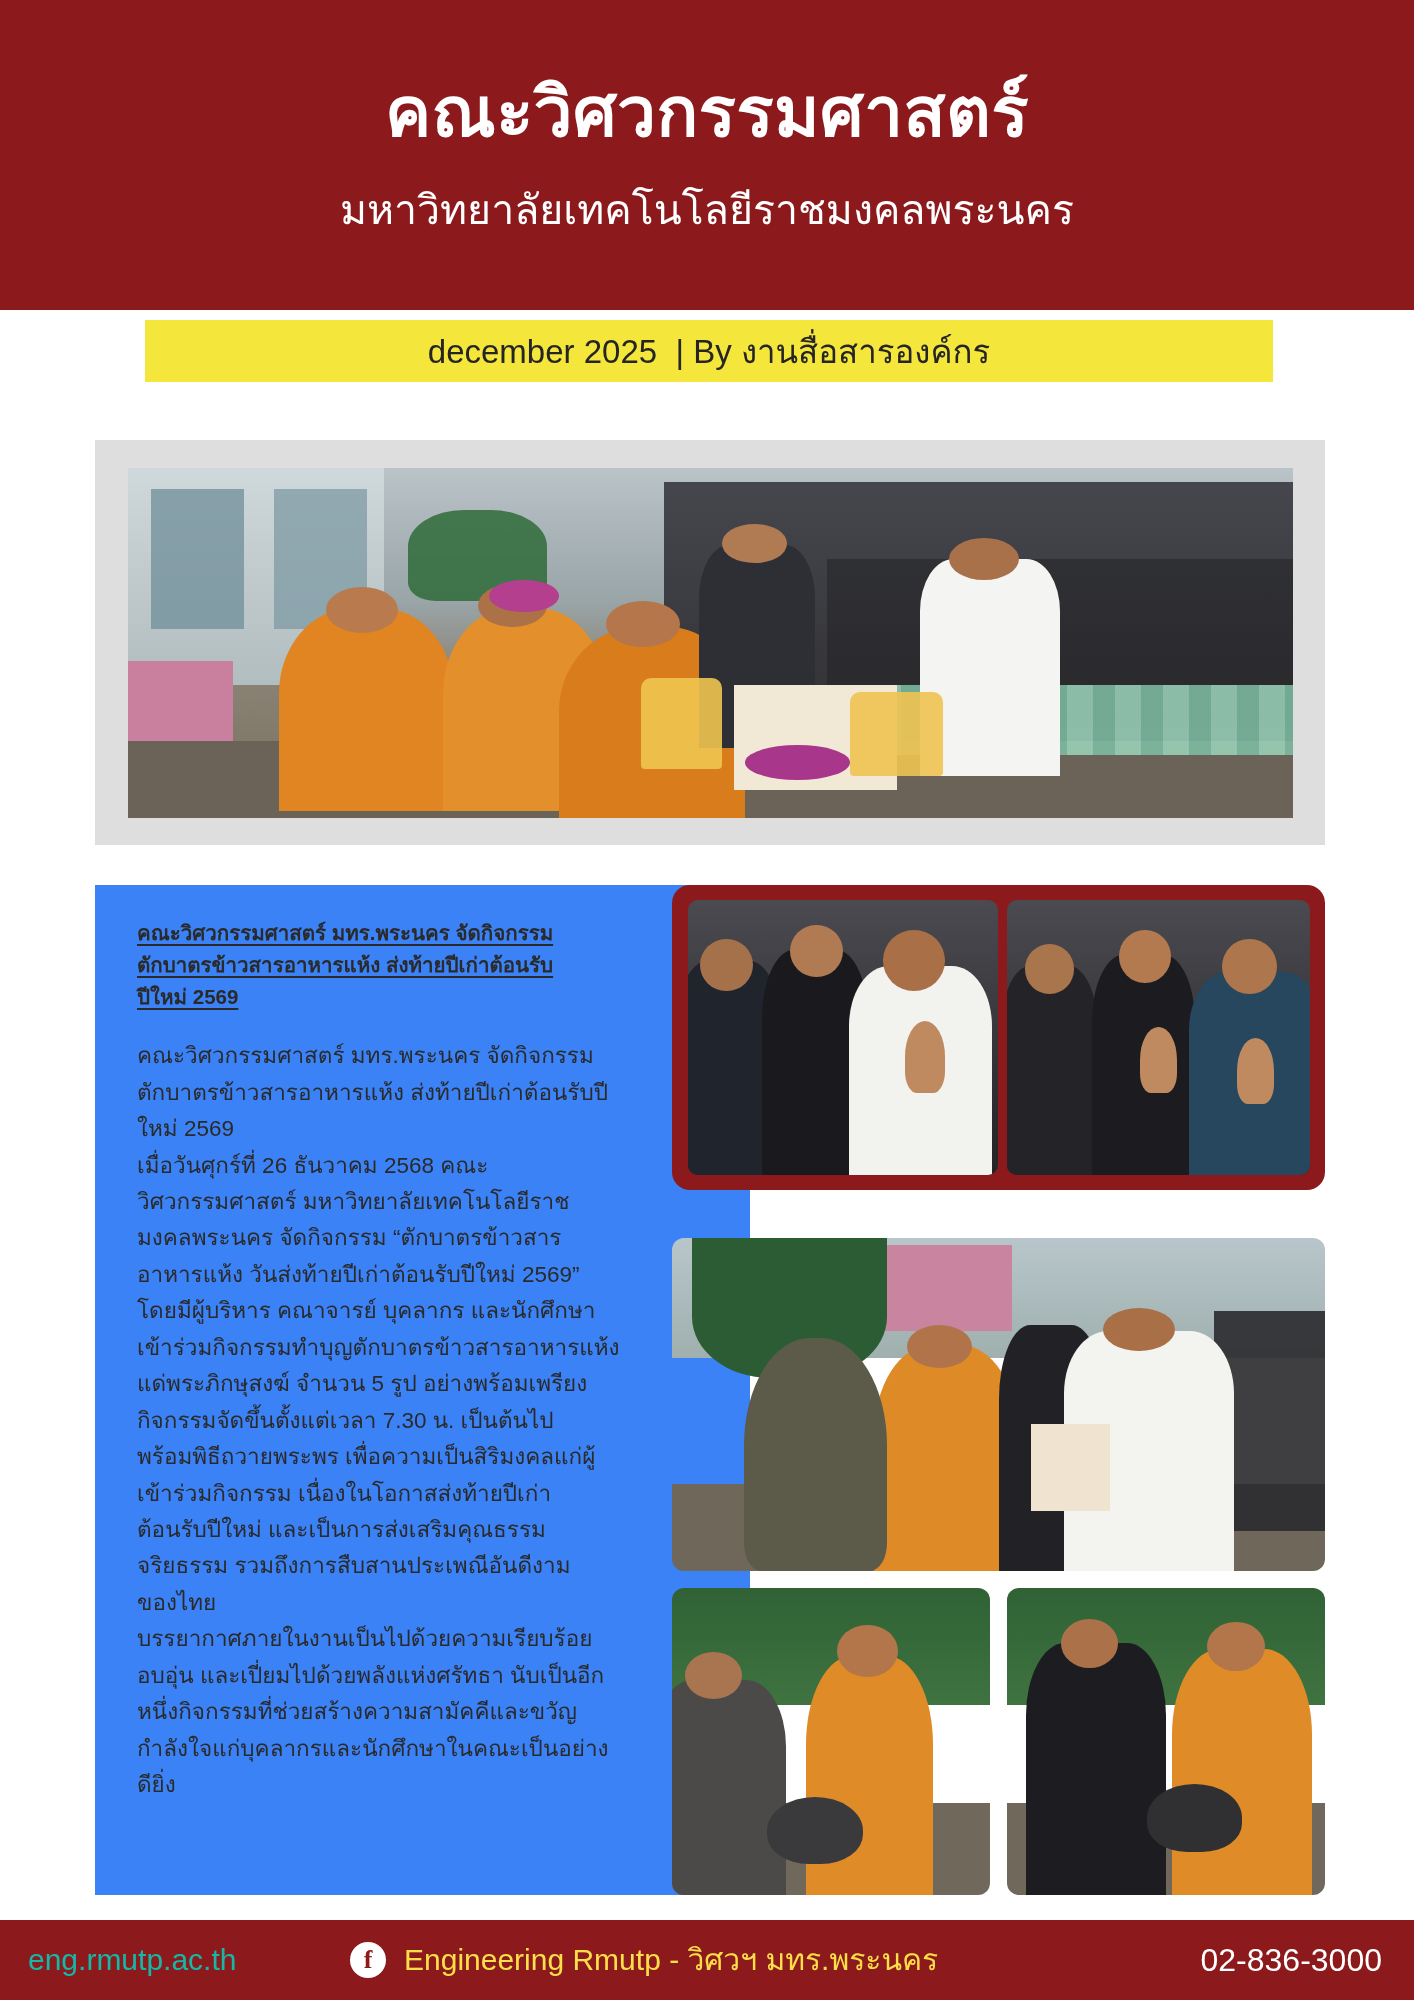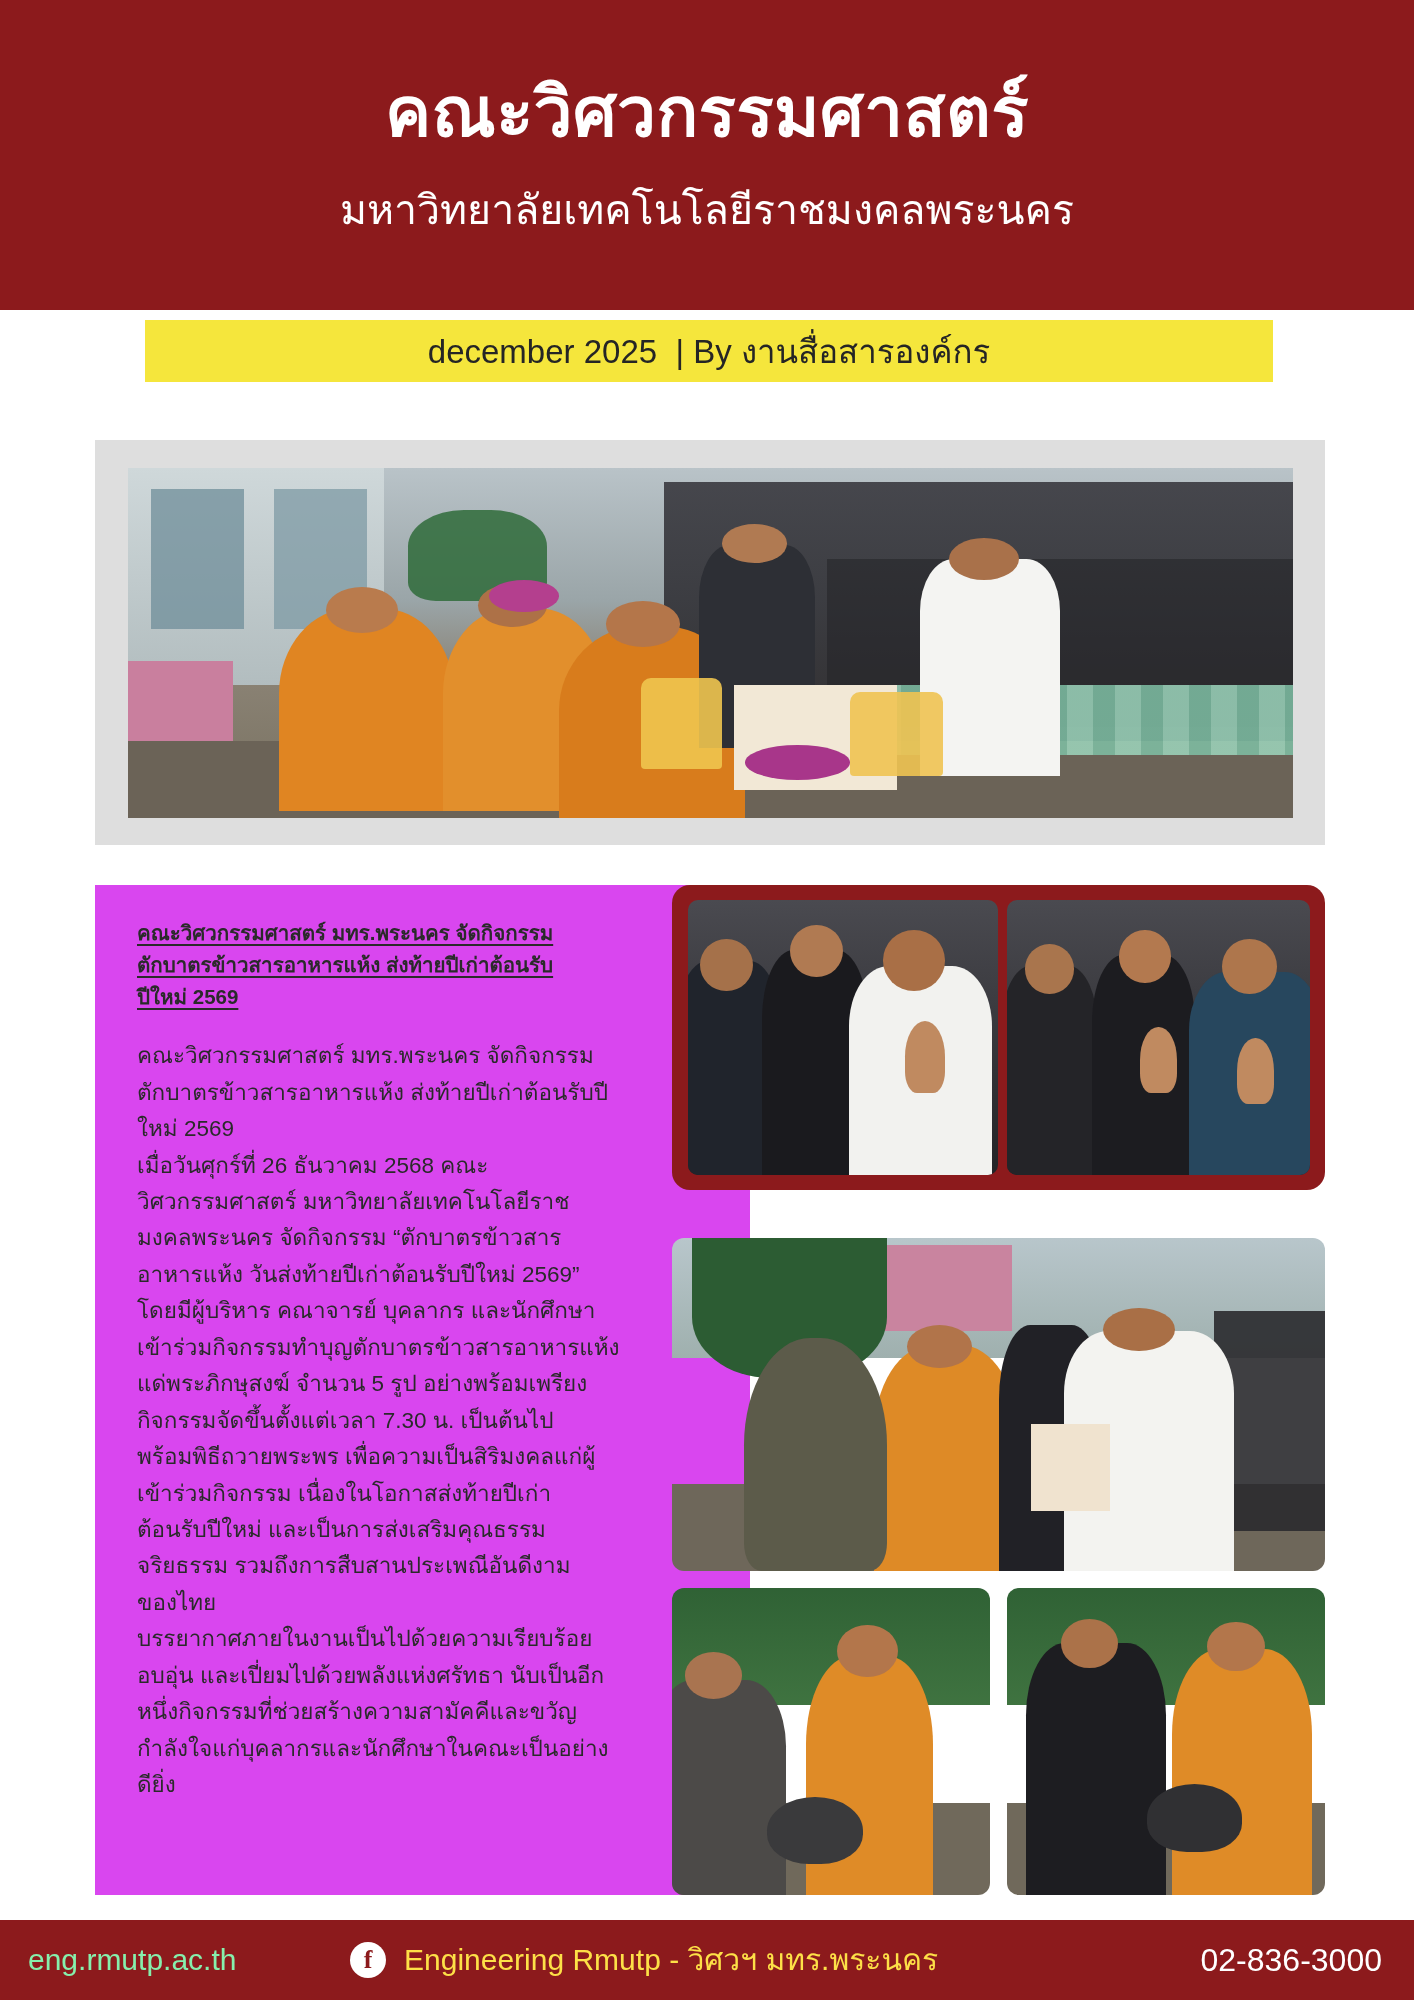--- a/index.html
+++ b/index.html
@@ -87,21 +87,21 @@
     background: #6d6a60;
   }
 
   
   .article {
     position: absolute;
     left: 95px;
     top: 885px;
     width: 655px;
     height: 1010px;
-    background: #d946ef;
+    background: #3b82f6;
     padding: 32px 40px 0 42px;
   }
   .article-heading {
     color: #2a2a2a;
     font-size: 20.5px;
     font-weight: bold;
     line-height: 1.55;
     text-decoration: underline;
     text-underline-offset: 4px;
     margin-bottom: 26px;
@@ -166,21 +166,21 @@
     left: 0; top: 1920px;
     width: 1414px;
     height: 80px;
     background: #8c1a1c;
     display: flex;
     align-items: center;
   }
   .footer-web {
     position: absolute;
     left: 28px;
-    color: #86efac;
+    color: #14b8a6;
     font-size: 30px;
     line-height: 1;
   }
   .fb-icon {
     position: absolute;
     left: 350px;
     top: 22px;
     width: 36px; height: 36px;
     border-radius: 50%;
     background: #ffffff;

